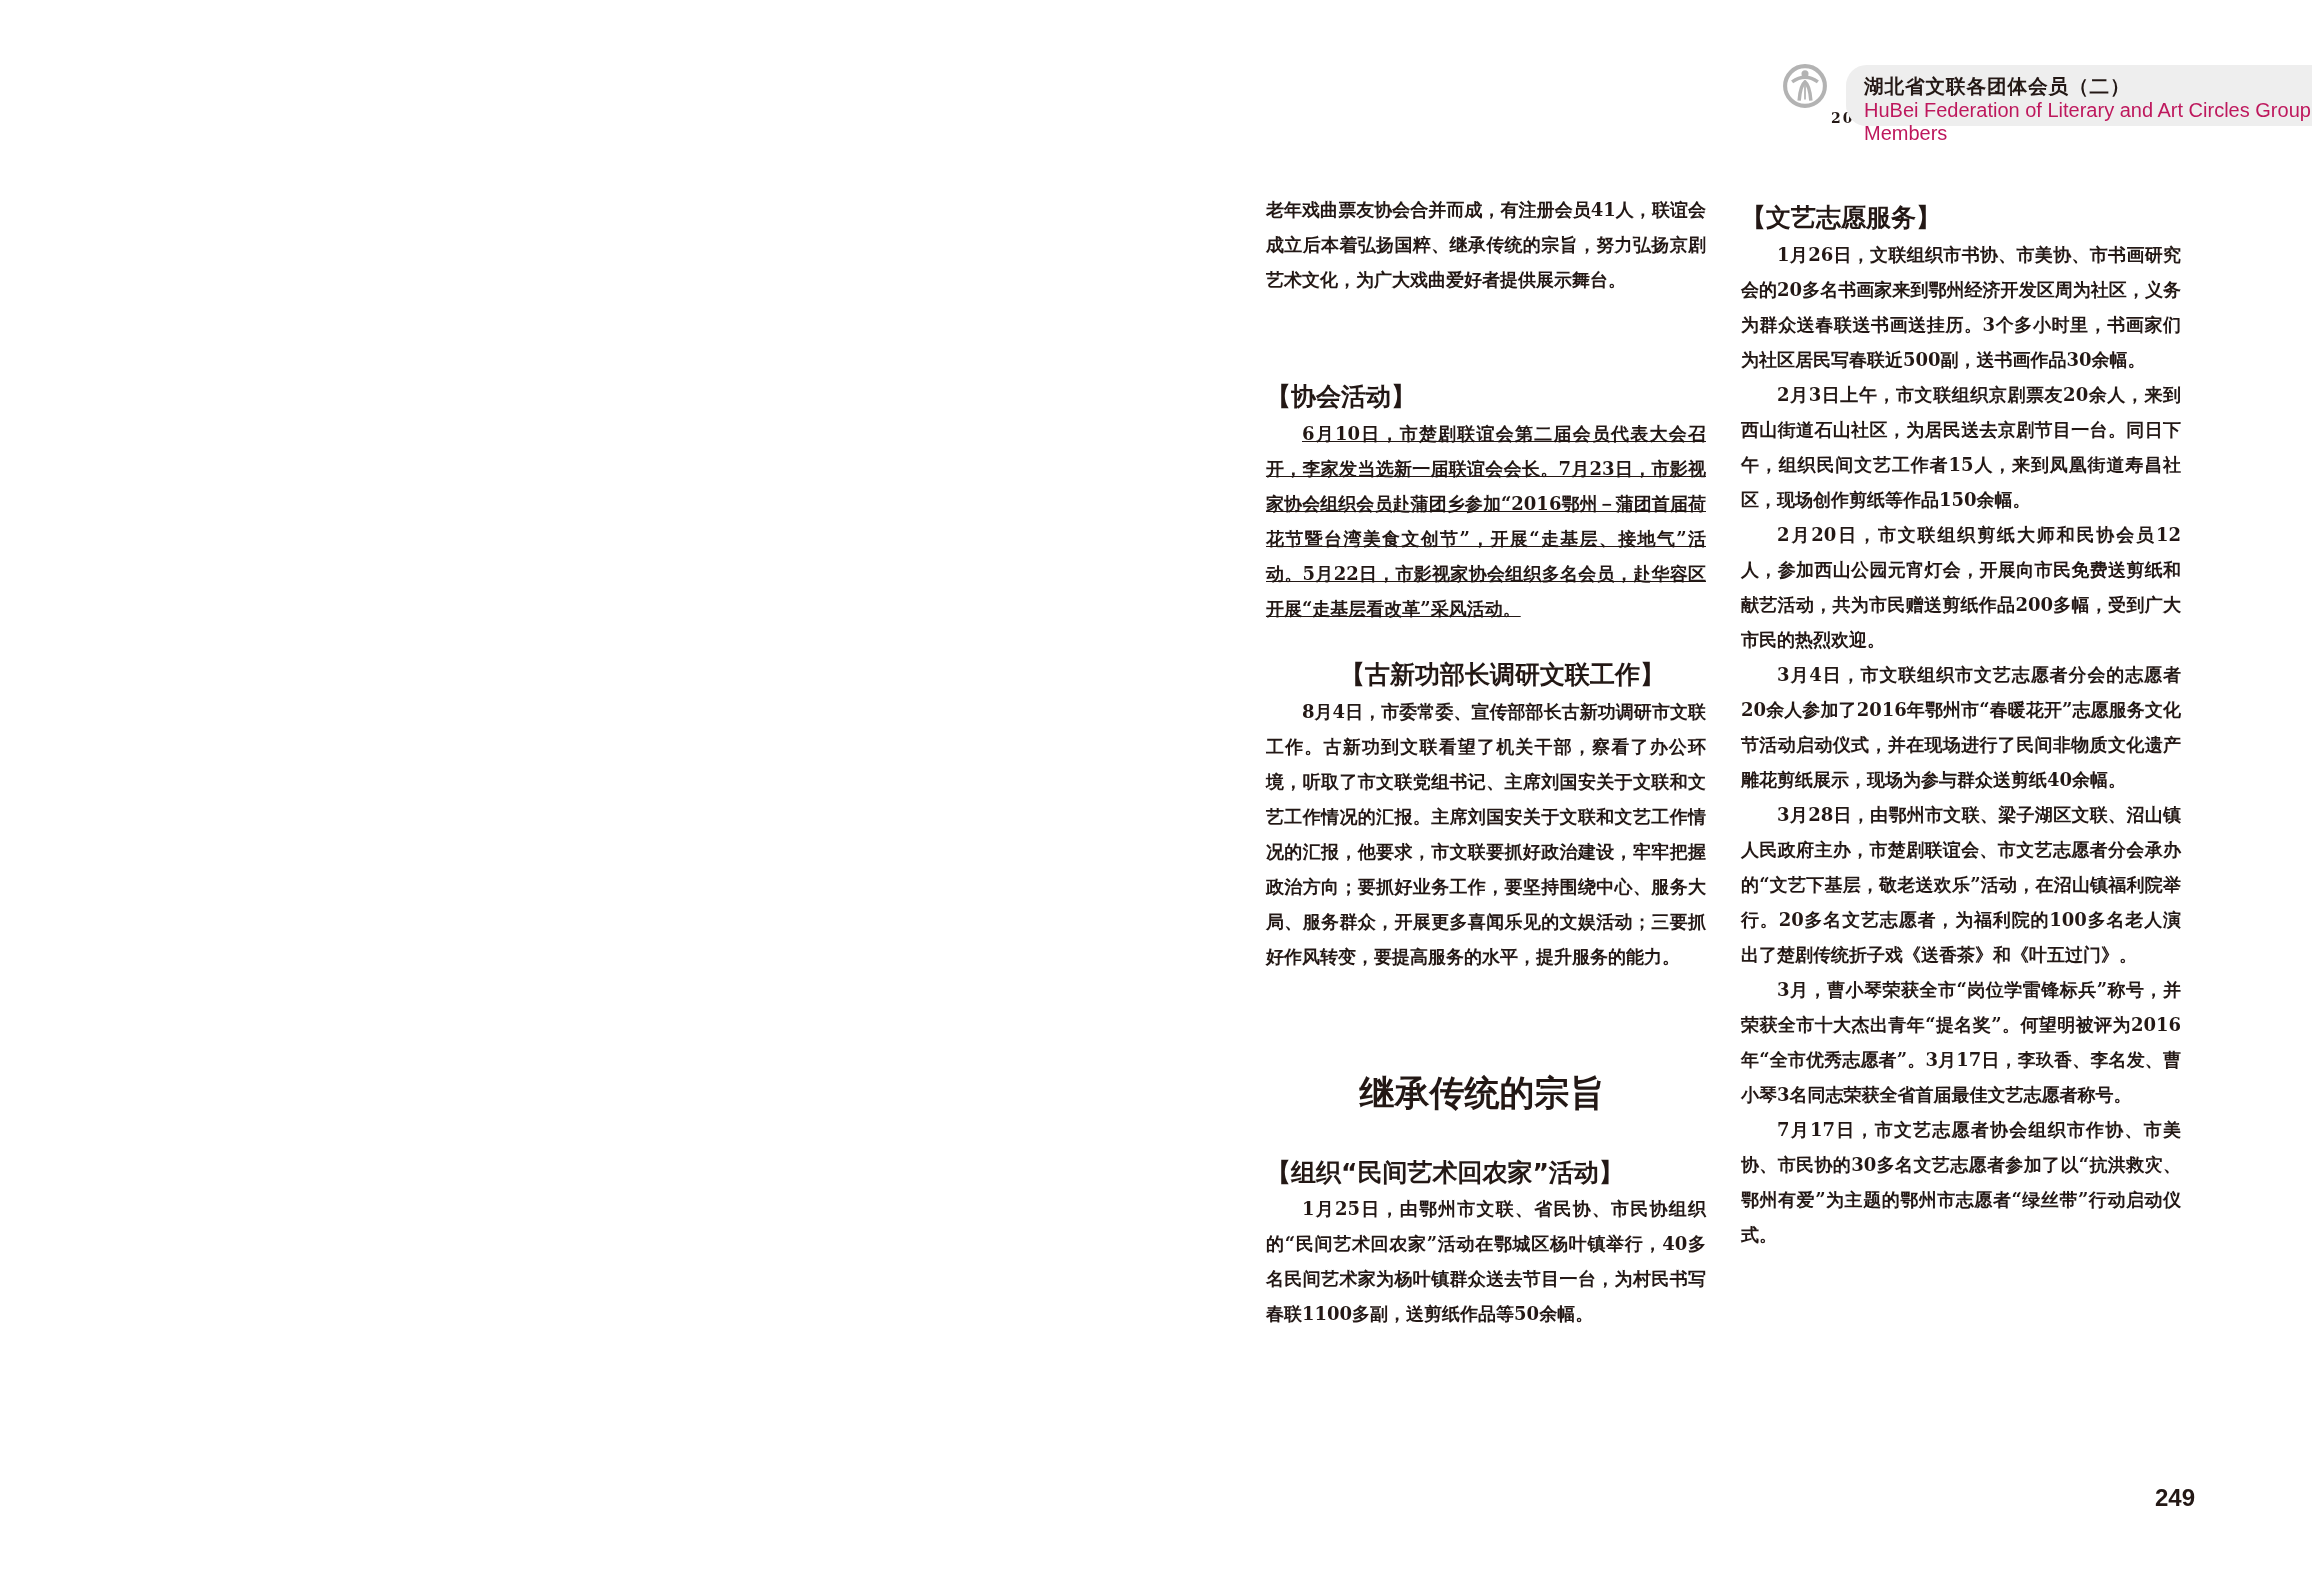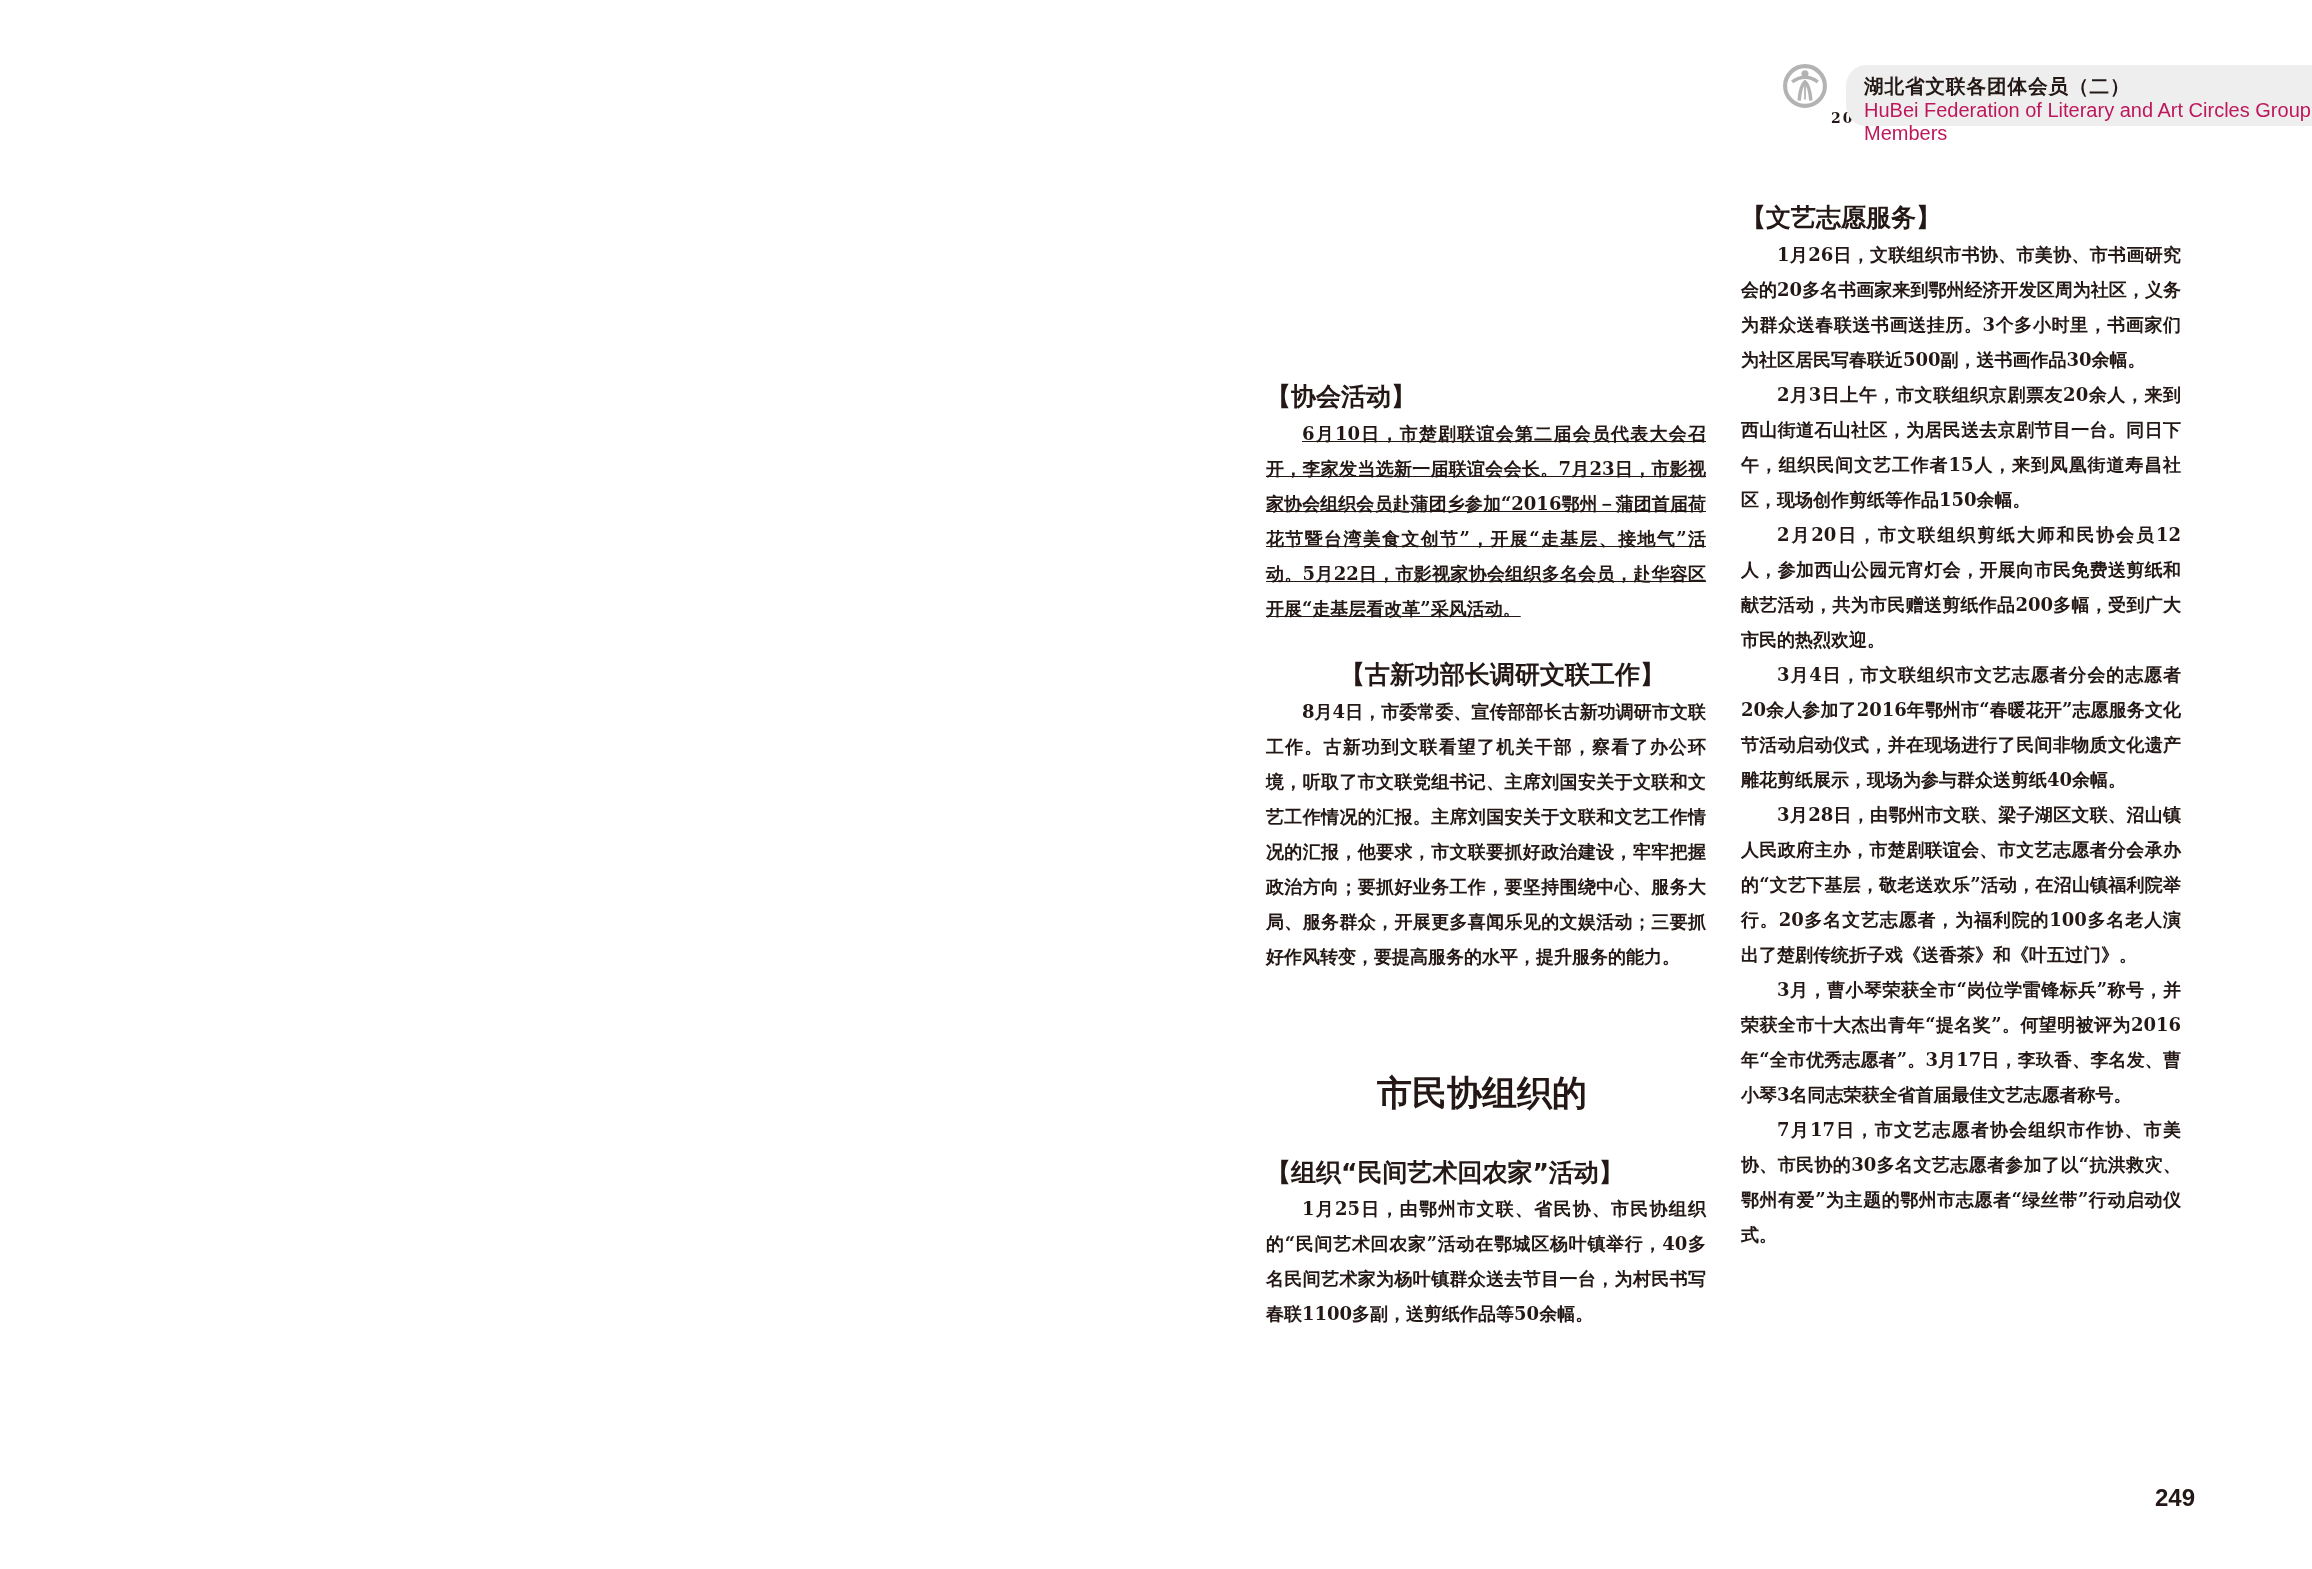--- a/index.html
+++ b/index.html
@@ -104,32 +104,35 @@
       <path d="M30 66 Q32 40 40 34 Q48 40 50 66" fill="none" stroke="#b3b3b3" stroke-width="6"></path>
       <path d="M40 34 L40 64" stroke="#b3b3b3" stroke-width="3"></path>
     </svg>
   </div>
   <div class="logo-year" style="left:1783px; top:110px; font-size:14px;">2017</div>
 
   <div class="header-bar"></div>
   <div class="header-cn">湖北省文联各团体会员（二）</div>
   <div class="header-en">HuBei Federation of Literary and Art Circles Group Members</div>
 
+  <div class="col" style="left:1266px; top:192px; width:440px;">
+    <p class="noindent">老年戏曲票友协会合并而成，有注册会员41人，联谊会成立后本着弘扬国粹、继承传统的宗旨，努力弘扬京剧艺术文化，为广大戏曲爱好者提供展示舞台。</p>
+  </div>
 
   <div class="h-sub" style="left:1266px; top:380px;">【协会活动】</div>
   <div class="col" style="left:1266px; top:416px; width:440px;text-decoration:underline;">
     <p>6月10日，市楚剧联谊会第二届会员代表大会召开，李家发当选新一届联谊会会长。7月23日，市影视家协会组织会员赴蒲团乡参加“2016鄂州－蒲团首届荷花节暨台湾美食文创节”，开展“走基层、接地气”活动。5月22日，市影视家协会组织多名会员，赴华容区开展“走基层看改革”采风活动。</p>
   </div>
 
   <div class="h-sub" style="left:1340px; top:658px;">【古新功部长调研文联工作】</div>
   <div class="col" style="left:1266px; top:694px; width:440px;">
     <p>8月4日，市委常委、宣传部部长古新功调研市文联工作。古新功到文联看望了机关干部，察看了办公环境，听取了市文联党组书记、主席刘国安关于文联和文艺工作情况的汇报。主席刘国安关于文联和文艺工作情况的汇报，他要求，市文联要抓好政治建设，牢牢把握政治方向；要抓好业务工作，要坚持围绕中心、服务大局、服务群众，开展更多喜闻乐见的文娱活动；三要抓好作风转变，要提高服务的水平，提升服务的能力。</p>
   </div>
 
-  <div class="h-section" style="left:1249px; top:1070px; width:466px; font-size:35px;">市民协组织的</div>
+  <div class="h-section" style="left:1249px; top:1070px; width:466px; font-size:35px;">继承传统的宗旨</div>
 
   <div class="h-sub" style="left:1266px; top:1156px;">【组织“民间艺术回农家”活动】</div>
   <div class="col" style="left:1266px; top:1191px; width:440px;">
     <p>1月25日，由鄂州市文联、省民协、市民协组织的“民间艺术回农家”活动在鄂城区杨叶镇举行，40多名民间艺术家为杨叶镇群众送去节目一台，为村民书写春联1100多副，送剪纸作品等50余幅。</p>
   </div>
 
   <div class="h-sub" style="left:1741px; top:201px;">【文艺志愿服务】</div>
   <div class="col" style="left:1741px; top:237px; width:440px;">
     <p>1月26日，文联组织市书协、市美协、市书画研究会的20多名书画家来到鄂州经济开发区周为社区，义务为群众送春联送书画送挂历。3个多小时里，书画家们为社区居民写春联近500副，送书画作品30余幅。</p>
     <p>2月3日上午，市文联组织京剧票友20余人，来到西山街道石山社区，为居民送去京剧节目一台。同日下午，组织民间文艺工作者15人，来到凤凰街道寿昌社区，现场创作剪纸等作品150余幅。</p>

